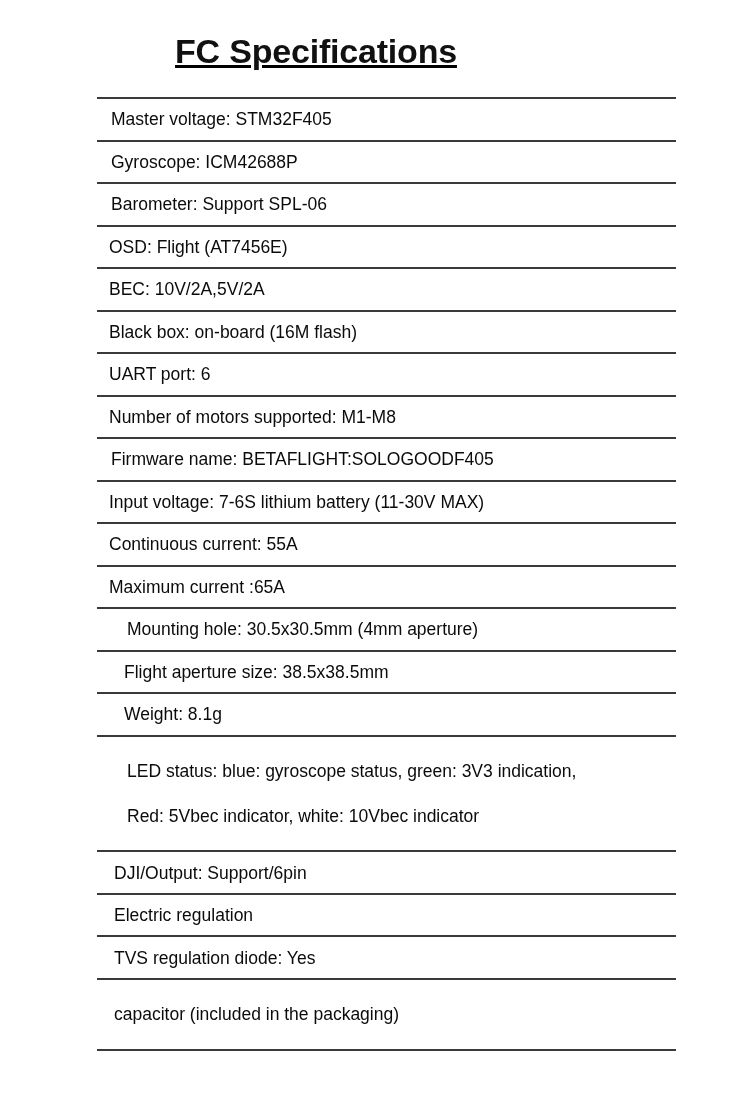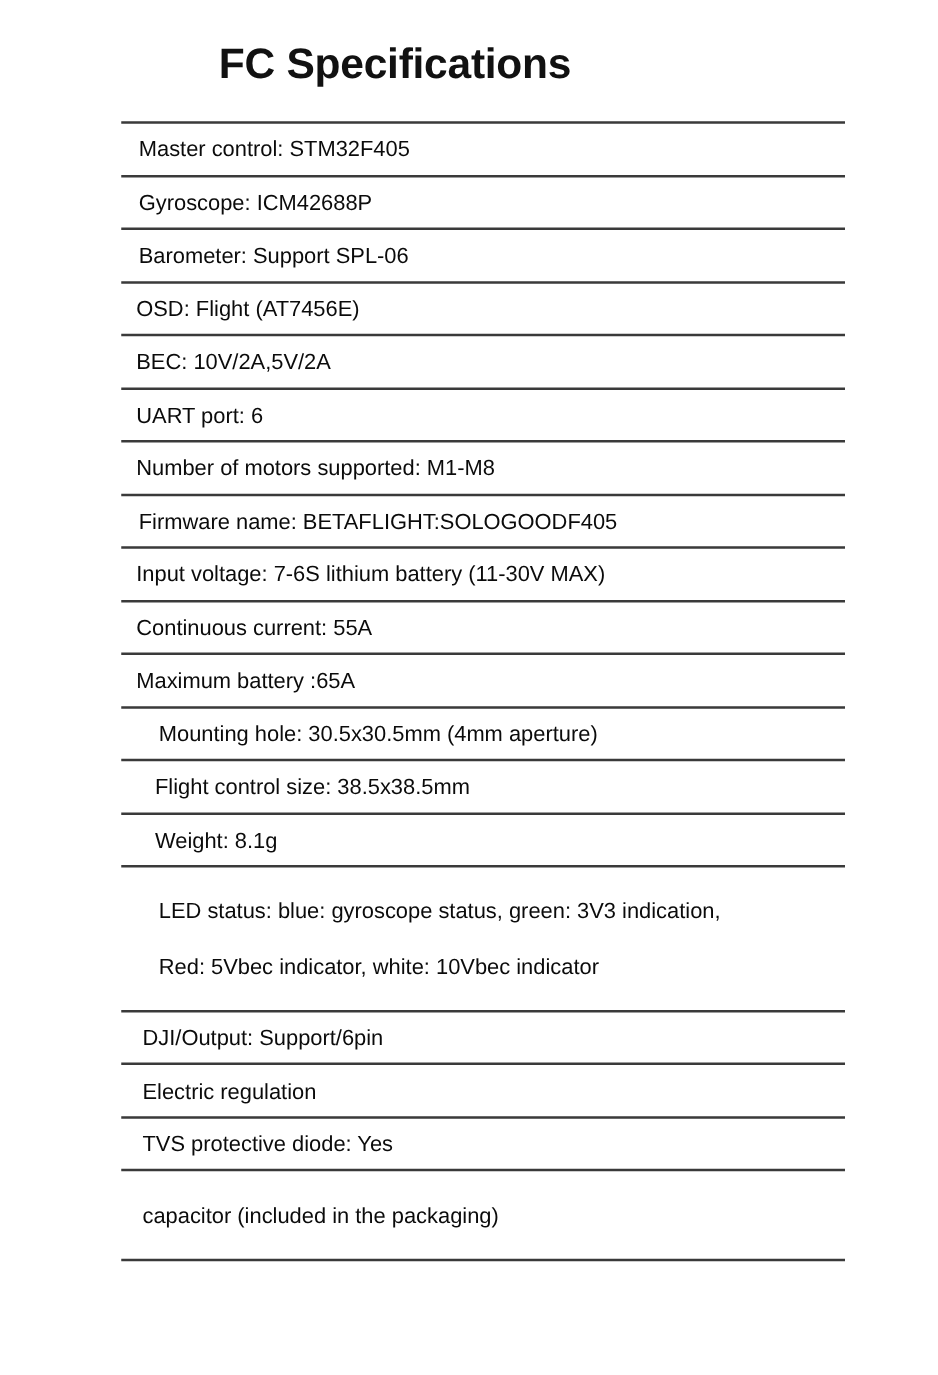--- a/index.html
+++ b/index.html
@@ -13,20 +13,21 @@
     font-family: "Liberation Sans", sans-serif;
     color: #000000;
     overflow: hidden;
   }
 
   .page {
     position: relative;
     width: 632px;
     height: 1100px;
     background: #ffffff;
+    text-decoration: underline;
   }
 
   .page-title {
     text-align: center;
     font-size: 34px;
     font-weight: bold;
     letter-spacing: -0.2px;
     color: #111111;
     margin: 0;
     padding-top: 33px;
@@ -97,39 +98,42 @@
 </head>
 <body>
 
 <div class="page">
 
   <h1 class="page-title">FC Specifications</h1>
 
   <div class="spec-table">
 
     <div class="spec-row ind-1">
-      <div class="spec-text">Master control: STM32F405</div>
+      <div class="spec-text">Master voltage: STM32F405</div>
     </div>
 
     <div class="spec-row ind-1">
       <div class="spec-text">Gyroscope: ICM42688P</div>
     </div>
 
     <div class="spec-row ind-1">
       <div class="spec-text">Barometer: Support SPL-06</div>
     </div>
 
     <div class="spec-row ind-0">
       <div class="spec-text">OSD: Flight (AT7456E)</div>
     </div>
 
     <div class="spec-row ind-0">
       <div class="spec-text">BEC: 10V/2A,5V/2A</div>
     </div>
 
+    <div class="spec-row ind-0">
+      <div class="spec-text">Black box: on-board (16M flash)</div>
+    </div>
 
     <div class="spec-row ind-0">
       <div class="spec-text">UART port: 6</div>
     </div>
 
     <div class="spec-row ind-0">
       <div class="spec-text">Number of motors supported: M1-M8</div>
     </div>
 
     <div class="spec-row ind-1">
@@ -138,30 +142,30 @@
 
     <div class="spec-row ind-0">
       <div class="spec-text">Input voltage: 7-6S lithium battery (11-30V MAX)</div>
     </div>
 
     <div class="spec-row ind-0">
       <div class="spec-text">Continuous current: 55A</div>
     </div>
 
     <div class="spec-row ind-0">
-      <div class="spec-text">Maximum battery :65A</div>
+      <div class="spec-text">Maximum current :65A</div>
     </div>
 
 
     <div class="spec-row ind-4">
       <div class="spec-text">Mounting hole: 30.5x30.5mm (4mm aperture)</div>
     </div>
 
     <div class="spec-row ind-3">
-      <div class="spec-text">Flight control size: 38.5x38.5mm</div>
+      <div class="spec-text">Flight aperture size: 38.5x38.5mm</div>
     </div>
 
     <div class="spec-row ind-3">
       <div class="spec-text">Weight: 8.1g</div>
     </div>
 
     <div class="spec-row two-line led-row">
       <div class="spec-text">
         <span class="led-line-1">LED status: blue: gyroscope status, green: 3V3 indication,</span>
         <span class="led-line-2">Red: 5Vbec indicator, white: 10Vbec indicator</span>
@@ -170,21 +174,21 @@
 
     <div class="spec-row ind-2">
       <div class="spec-text">DJI/Output: Support/6pin</div>
     </div>
 
     <div class="spec-row ind-2">
       <div class="spec-text">Electric regulation</div>
     </div>
 
     <div class="spec-row ind-2">
-      <div class="spec-text">TVS protective diode: Yes</div>
+      <div class="spec-text">TVS regulation diode: Yes</div>
     </div>
 
     <div class="spec-row two-line ind-2">
       <div class="spec-text">
         <span class="cap-line">capacitor (included in the packaging)</span>
       </div>
     </div>
 
   </div>
 </div>

